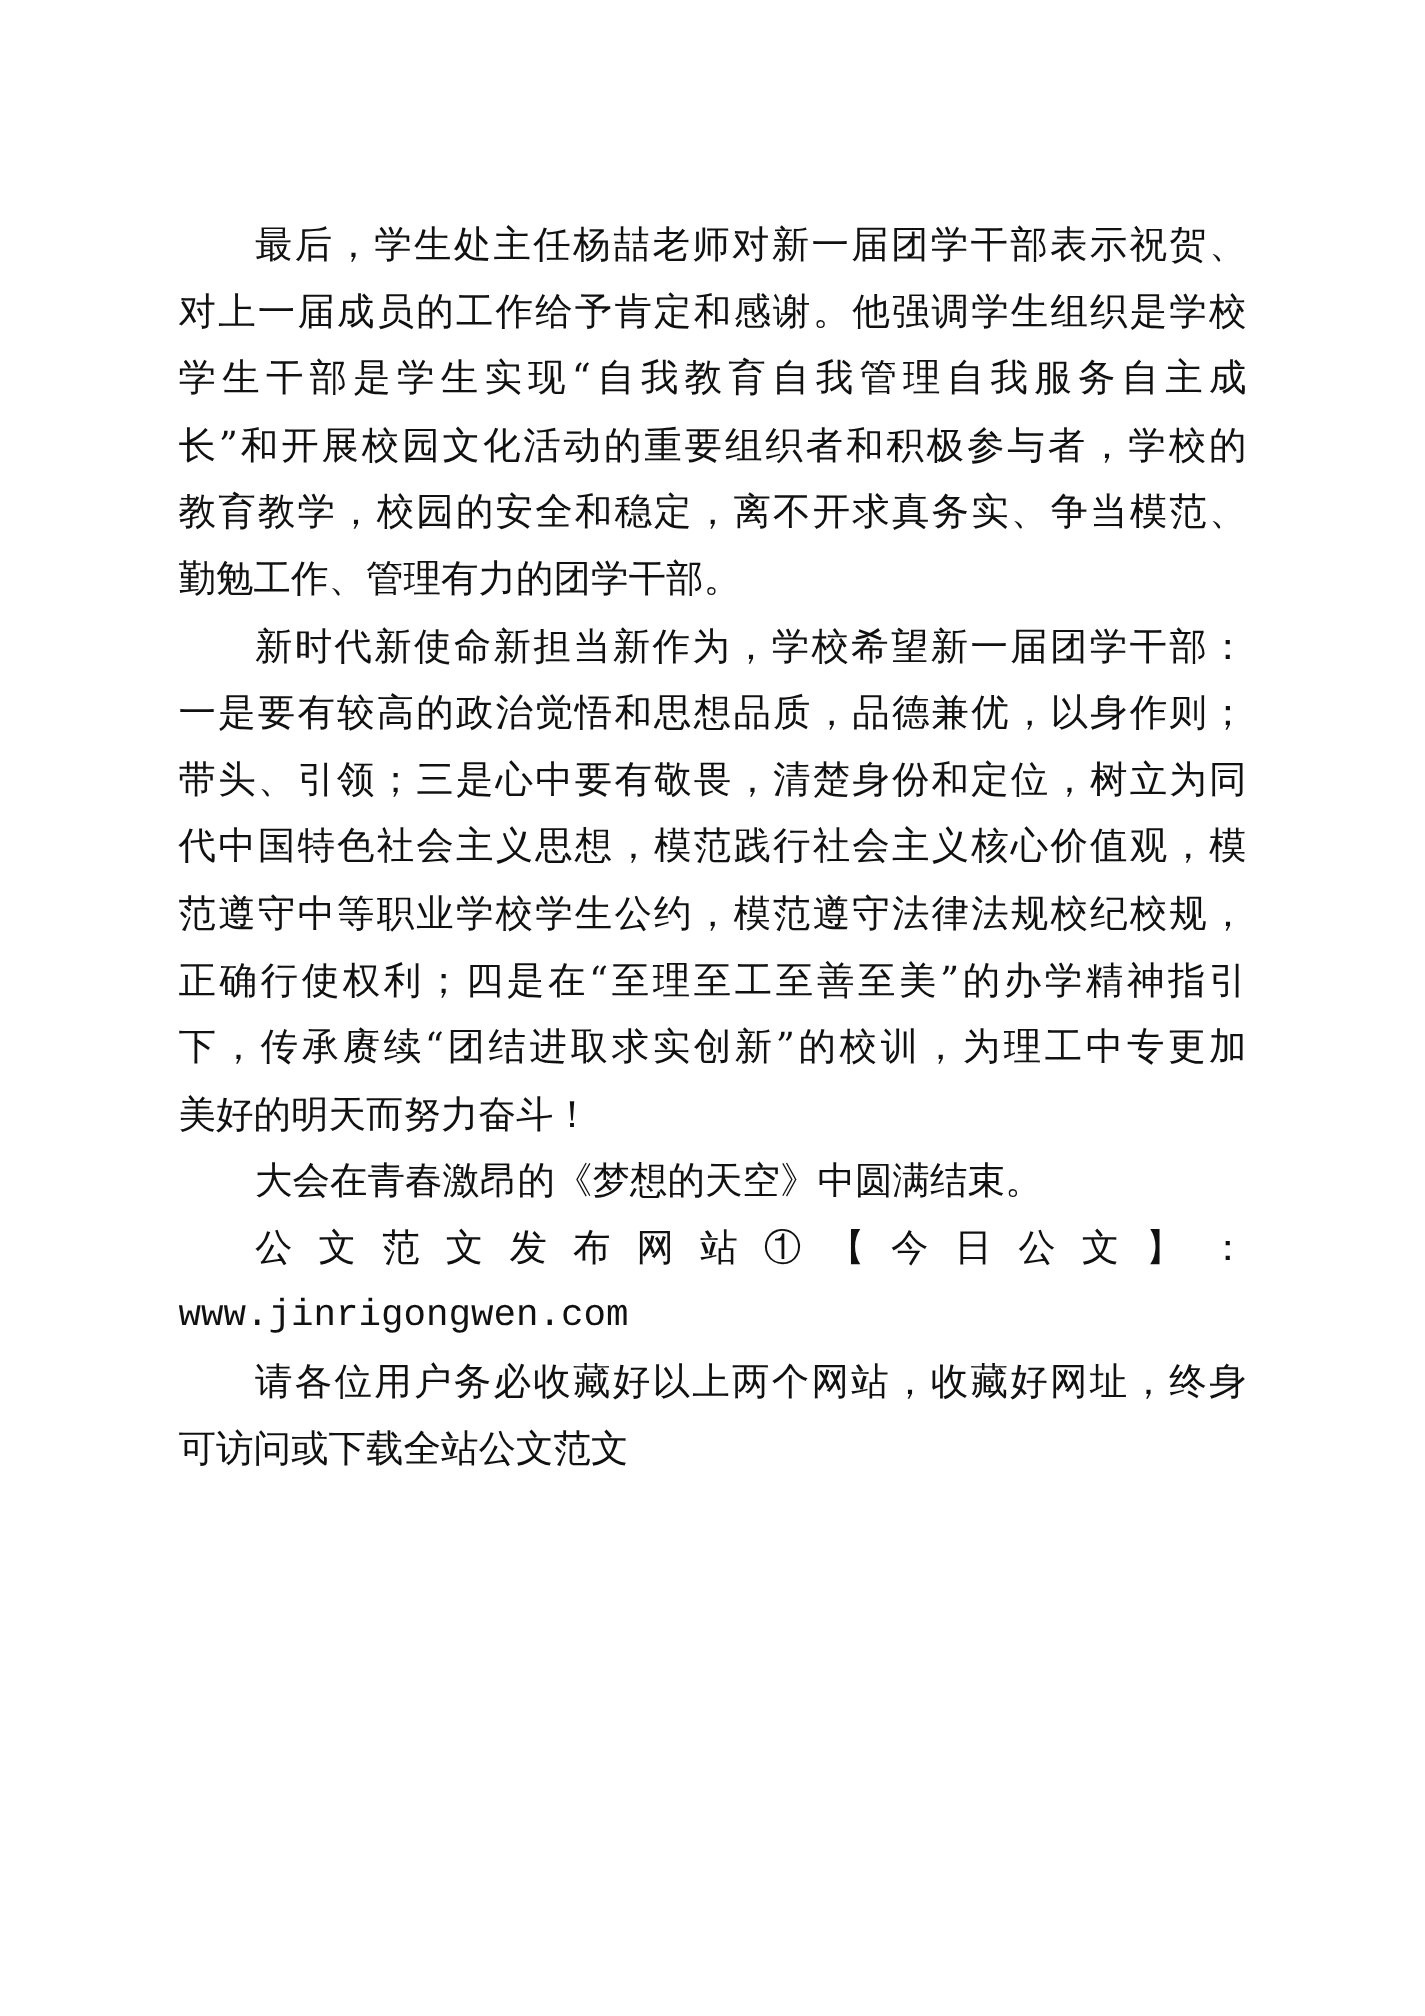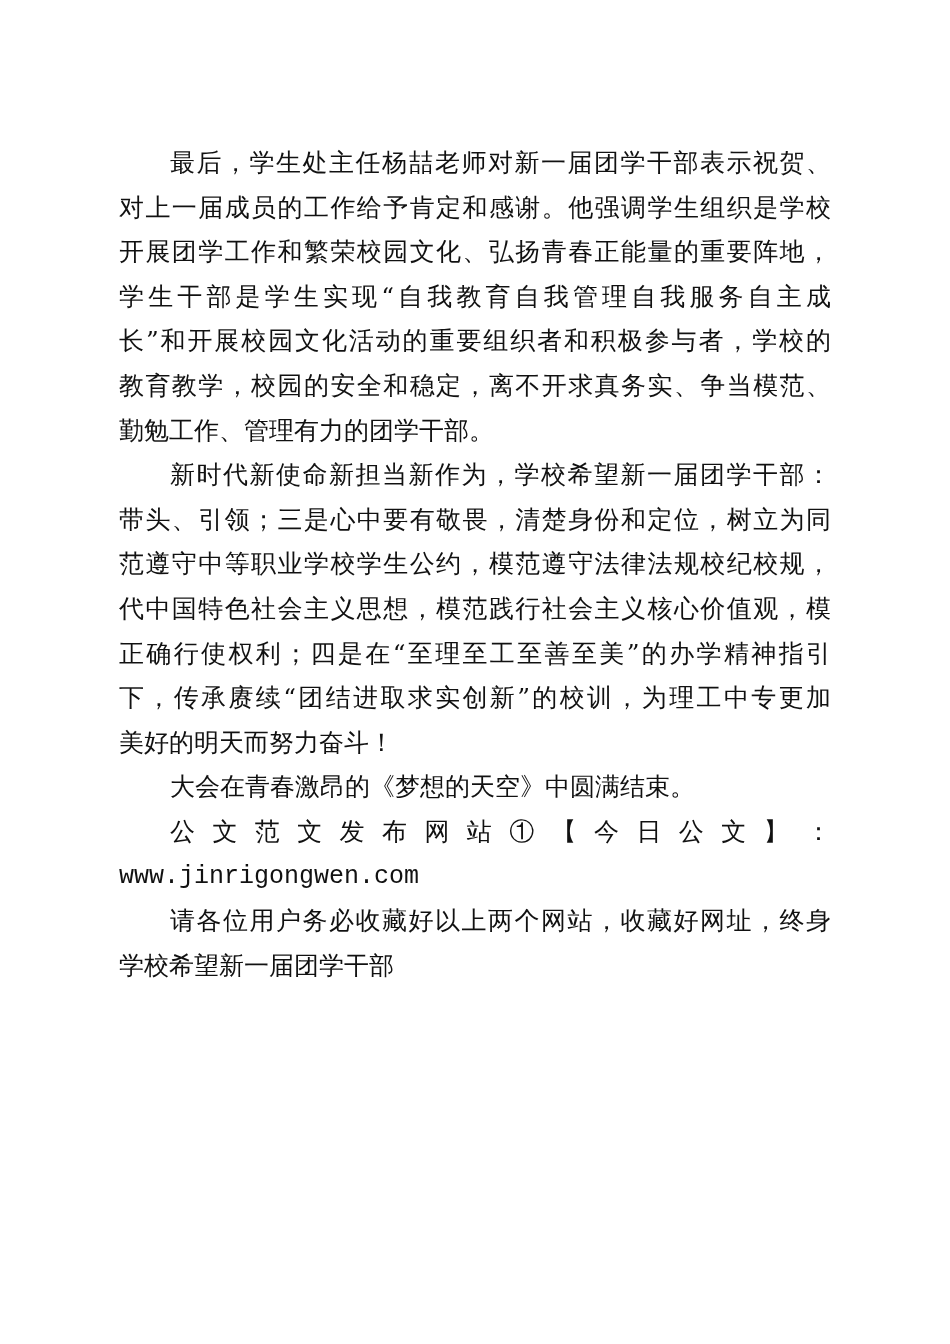--- a/index.html
+++ b/index.html
@@ -41,45 +41,45 @@
     }
   </style>
 </head>
 <body>
 
 <div class="page">
 
   <div class="para-block">
     <span class="line indent justify">最后，学生处主任杨喆老师对新一届团学干部表示祝贺、</span>
     <span class="line justify">对上一届成员的工作给予肯定和感谢。他强调学生组织是学校</span>
-    <span class="line justify">开展团学工作和繁荣校园文化、弘扬青春正能量的重要阵地，</span>
     <span class="line justify">学生干部是学生实现“自我教育自我管理自我服务自主成</span>
     <span class="line justify">长”和开展校园文化活动的重要组织者和积极参与者，学校的</span>
     <span class="line justify">教育教学，校园的安全和稳定，离不开求真务实、争当模范、</span>
     <span class="line">勤勉工作、管理有力的团学干部。</span>
   </div>
 
   <div class="para-block">
     <span class="line indent justify">新时代新使命新担当新作为，学校希望新一届团学干部：</span>
+    <span class="line justify">一是要有较高的政治觉悟和思想品质，品德兼优，以身作则；</span>
     <span class="line justify">带头、引领；三是心中要有敬畏，清楚身份和定位，树立为同</span>
+    <span class="line justify">代中国特色社会主义思想，模范践行社会主义核心价值观，模</span>
     <span class="line justify">范遵守中等职业学校学生公约，模范遵守法律法规校纪校规，</span>
-    <span class="line justify">代中国特色社会主义思想，模范践行社会主义核心价值观，模</span>
     <span class="line justify">正确行使权利；四是在“至理至工至善至美”的办学精神指引</span>
     <span class="line justify">下，传承赓续“团结进取求实创新”的校训，为理工中专更加</span>
     <span class="line">美好的明天而努力奋斗！</span>
   </div>
 
   <div class="para-block">
     <span class="line indent">大会在青春激昂的《梦想的天空》中圆满结束。</span>
   </div>
 
   <div class="para-block">
     <span class="line indent justify">公文范文发布网站①【今日公文】：</span>
     <span class="line mono">www.jinrigongwen.com</span>
   </div>
 
 
   <div class="para-block">
     <span class="line indent justify">请各位用户务必收藏好以上两个网站，收藏好网址，终身</span>
-    <span class="line">学校希望新一届团学干部</span>
+    <span class="line">可访问或下载全站公文范文</span>
   </div>
 
 </div>
 
 </body></html>

